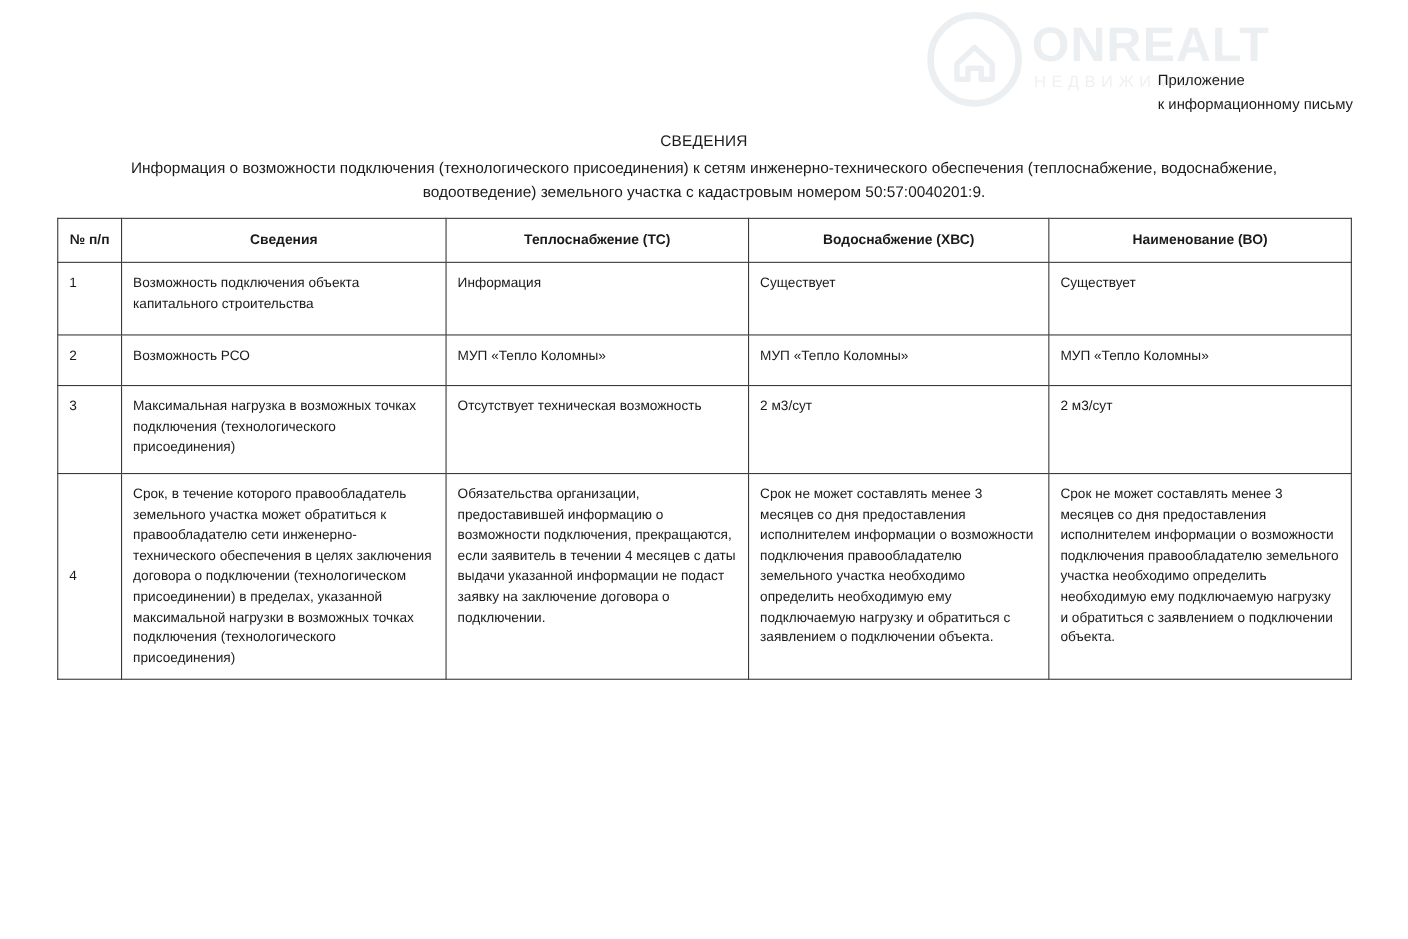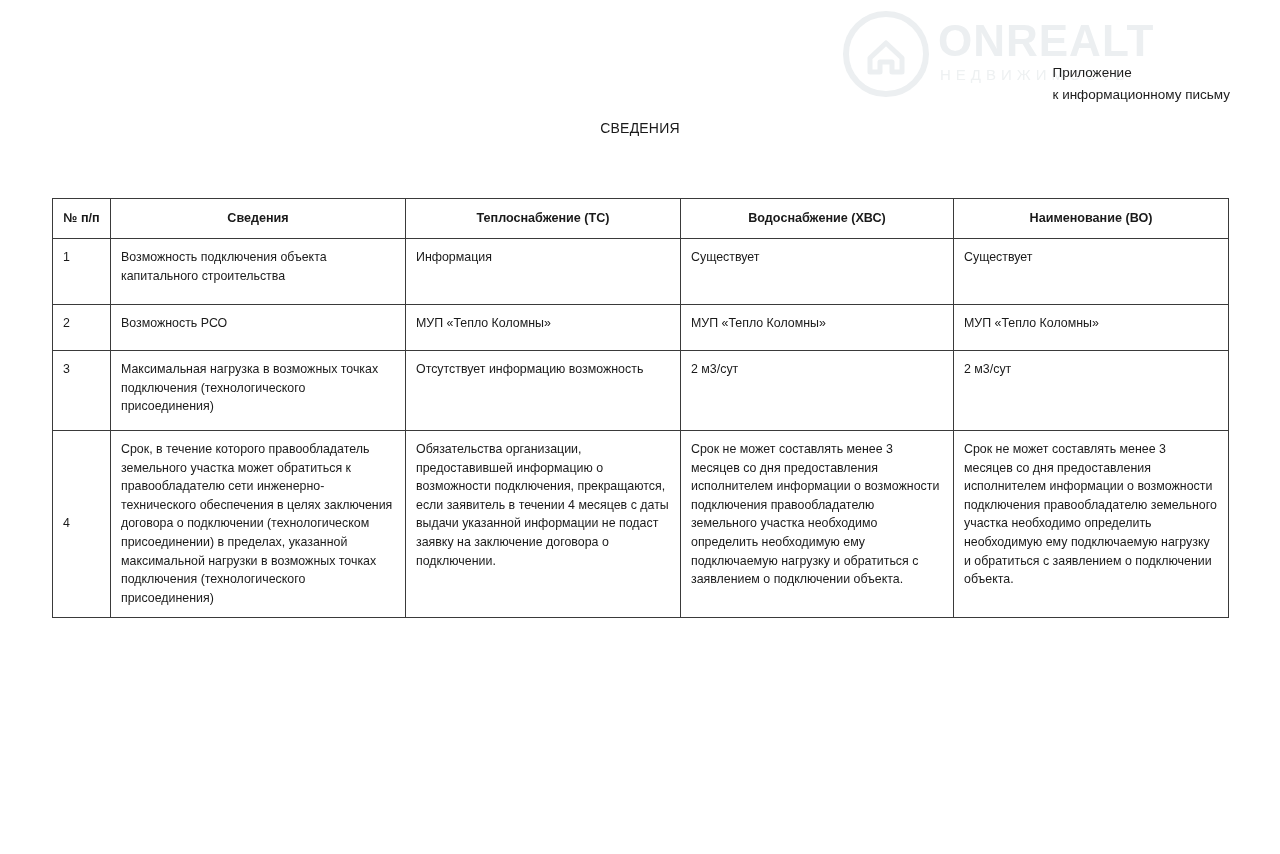--- a/index.html
+++ b/index.html
@@ -149,20 +149,21 @@
   </div>
 </div>
 
 <div class="doc-header">
   <div>Приложение</div>
   <div>к информационному письму</div>
 </div>
 
 <div class="title-block">
   <div class="doc-title">СВЕДЕНИЯ</div>
+  <div class="doc-subtitle">Информация о возможности подключения (технологического присоединения) к сетям инженерно-технического обеспечения (теплоснабжение, водоснабжение, водоотведение) земельного участка с кадастровым номером 50:57:0040201:9.</div>
 </div>
 
 <div class="table-wrap">
   <table class="info-table">
     <colgroup>
       <col class="c-num">
         <col class="c-info">
         <col class="c-heat">
         <col class="c-water">
         <col class="c-sewer">
@@ -187,21 +188,21 @@
       <tr class="row-2">
         <td class="cell-num">2</td>
         <td>Возможность РСО</td>
         <td>МУП «Тепло Коломны»</td>
         <td>МУП «Тепло Коломны»</td>
         <td>МУП «Тепло Коломны»</td>
       </tr>
       <tr class="row-3">
         <td class="cell-num">3</td>
         <td>Максимальная нагрузка в возможных точках подключения (технологического присоединения)</td>
-        <td class="cell-pad-top">Отсутствует информацию возможность</td>
+        <td class="cell-pad-top">Отсутствует техническая возможность</td>
         <td class="cell-pad-top">2 м3/сут</td>
         <td class="cell-pad-top">2 м3/сут</td>
       </tr>
       <tr class="row-long">
         <td class="cell-num">4</td>
         <td>Срок, в течение которого правообладатель земельного участка может обратиться к правообладателю сети инженерно-технического обеспечения в целях заключения договора о подключении (технологическом присоединении) в пределах, указанной максимальной нагрузки в возможных точках подключения (технологического присоединения)</td>
         <td class="cell-pad-top">Обязательства организации, предоставившей информацию о возможности подключения, прекращаются, если заявитель в течении 4 месяцев с даты выдачи указанной информации не подаст заявку на заключение договора о подключении.</td>
         <td class="cell-pad-top">Срок не может составлять менее 3 месяцев со дня предоставления исполнителем информации о возможности подключения правообладателю земельного участка необходимо определить необходимую ему подключаемую нагрузку и обратиться с заявлением о подключении объекта.</td>
         <td class="cell-pad-top">Срок не может составлять менее 3 месяцев со дня предоставления исполнителем информации о возможности подключения правообладателю земельного участка необходимо определить необходимую ему подключаемую нагрузку и обратиться с заявлением о подключении объекта.</td>
       </tr>

